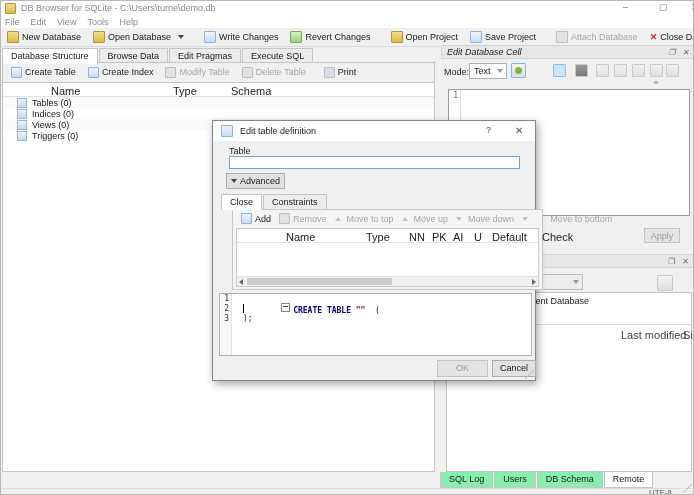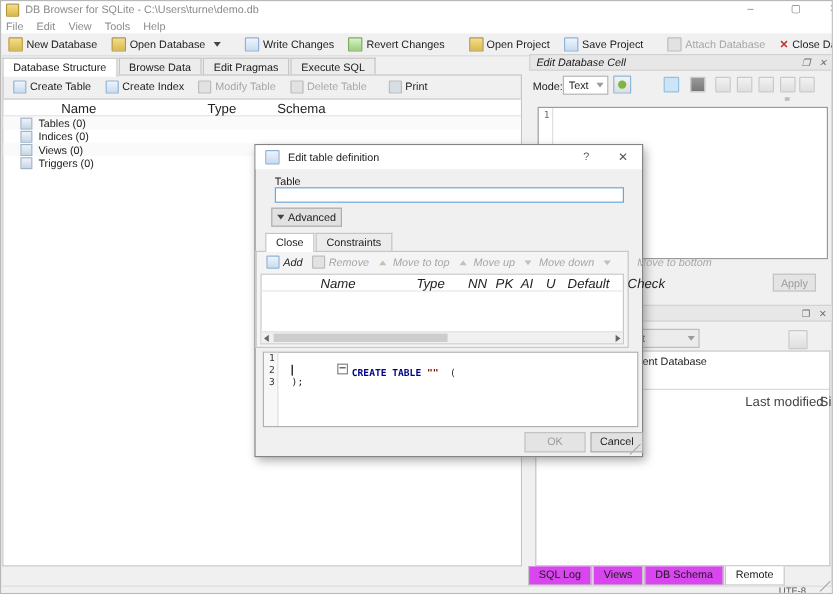--- a/index.html
+++ b/index.html
@@ -14,21 +14,21 @@
   .tbtn{display:flex;align-items:center;gap:3px;padding:0 6px;height:17px;white-space:nowrap;}
   .ic{display:inline-block;width:10px;height:10px;border-radius:1px;}
   .ic-db{background:linear-gradient(#f3de8a,#d9b94a);border:1px solid #b49534;}
   .ic-doc{background:linear-gradient(#eef4fb,#c8dcf0);border:1px solid #8fb2d8;}
   .ic-grn{background:linear-gradient(#d8f0c8,#9ccf7a);border:1px solid #7aa95c;}
   .ic-gry{background:#e2e2e2;border:1px solid #bdbdbd;}
   .tab{display:inline-block;padding:2px 8px 3px;border:1px solid #c5c5c5;border-bottom:none;
        background:#edeced;margin-right:1px;}
   .tab.active{background:#ffffff;position:relative;z-index:2;}
   .btab{display:inline-block;padding:2px 8px 3px;border:1px solid #c5c5c5;border-top:none;
-       background:#d946ef;margin-right:1px;}
+       background:#86efac;margin-right:1px;}
   .btab.active{background:#ffffff;}
   .panelhead{background:#e7e7e7;border:1px solid #d2d2d2;display:flex;align-items:center;
        padding:0 5px;font-size:9px;}
   .winglyph{color:#7a7a7a;font-size:9px;margin-left:10px;}
   .treeicon{display:inline-block;width:8px;height:8px;background:linear-gradient(#eef3f8,#c6d6e6);
        border:1px solid #9fb4c8;margin-right:5px;}
   .hcol{position:absolute;top:0;font-size:11px;color:#222;margin-left:44px;}
   .smallbtn{display:inline-flex;align-items:center;justify-content:center;
        background:#e1e1e1;border:1px solid #adadad;font-size:9px;}
   .dlgbtn{position:absolute;height:15px;text-align:center;line-height:14px;
@@ -213,21 +213,21 @@
 
   <div class="abs" style="left:445px;top:291px;width:246px;height:180px;background:#ffffff;border:1px solid #c3c3c3;">
     <span style="position:absolute;left:71px;top:3px;">Current Database</span>
     <div style="position:absolute;left:0;top:31px;width:100%;height:1px;background:#d9d9d9;"></div>
     <span class="hcol" style="left:130px;top:36px;color:#444;">Last modified</span>
     <span class="hcol" style="left:192px;top:36px;color:#444;">Size</span>
     <span class="hcol" style="left:225px;top:36px;color:#444;white-space:nowrap;">Commit</span>
   </div>
 
   <div class="abs" style="left:439px;top:471px;height:16px;">
-    <span class="btab">SQL Log</span><span class="btab">Views</span><span class="btab">DB Schema</span><span class="btab active">Remote</span>
+    <span class="btab">SQL Log</span><span class="btab">Users</span><span class="btab">DB Schema</span><span class="btab active">Remote</span>
   </div>
 
   <div class="abs row" style="left:0;top:487px;width:694px;height:8px;background:#f0f0f0;border-top:1px solid #dcdcdc;">
     <span style="margin-left:648px;font-size:8px;color:#555;">UTF-8</span>
   </div>
   <span class="grip"></span>
 
   <div class="abs" style="left:211px;top:119px;width:324px;height:261px;background:#f0f0f0;border:1px solid #848484;box-shadow:2px 3px 8px rgba(0,0,0,0.35);z-index:10;">
 
     <div class="row" style="height:20px;background:#ffffff;padding-left:8px;">
@@ -242,21 +242,21 @@
 
     <span class="smallbtn" style="position:absolute;left:13px;top:52px;width:57px;height:14px;gap:3px;">
       <span class="arrow-dn"></span>
       <span>Advanced</span>
     </span>
 
     <div style="position:absolute;left:8px;top:73px;">
       <span class="tab active" style="background:#fff;">Close</span><span class="tab">Constraints</span>
     </div>
 
-    <div style="position:absolute;left:0;top:88px;width:309px;height:79px;border:1px solid #c6c6c6;background:#f4f4f4;font-style:italic;">
+    <div style="position:absolute;left:19px;top:88px;width:309px;height:79px;border:1px solid #c6c6c6;background:#f4f4f4;">
 
       <div class="row" style="height:17px;padding-left:4px;">
         <span class="tbtn" style="padding:0 4px;">
           <span class="ic ic-doc" style="width:9px;height:9px;"></span>
           <span>Add</span>
         </span>
         <span class="tbtn dis" style="padding:0 4px;">
           <span class="ic ic-gry" style="width:9px;height:9px;"></span>
           <span>Remove</span>
         </span>

